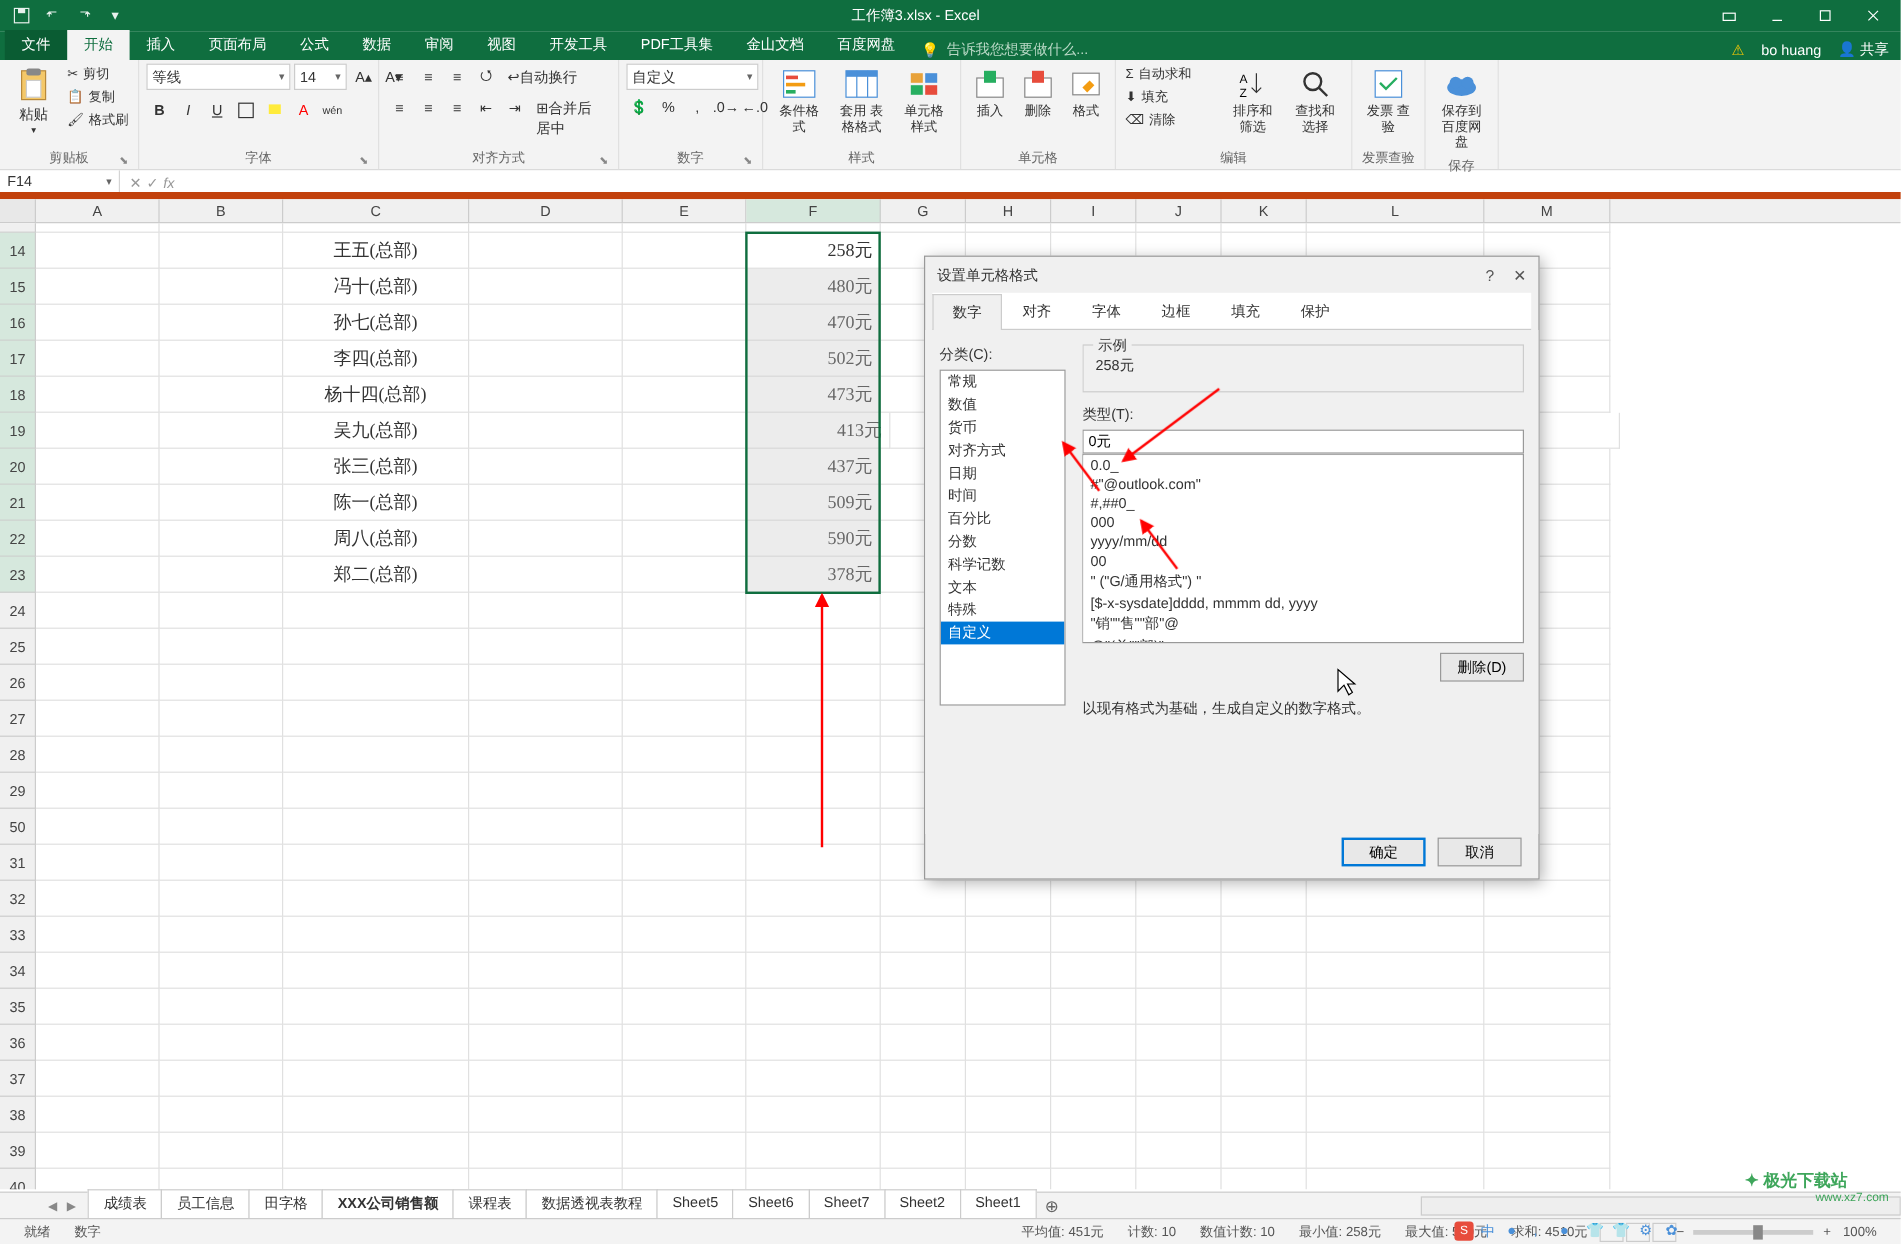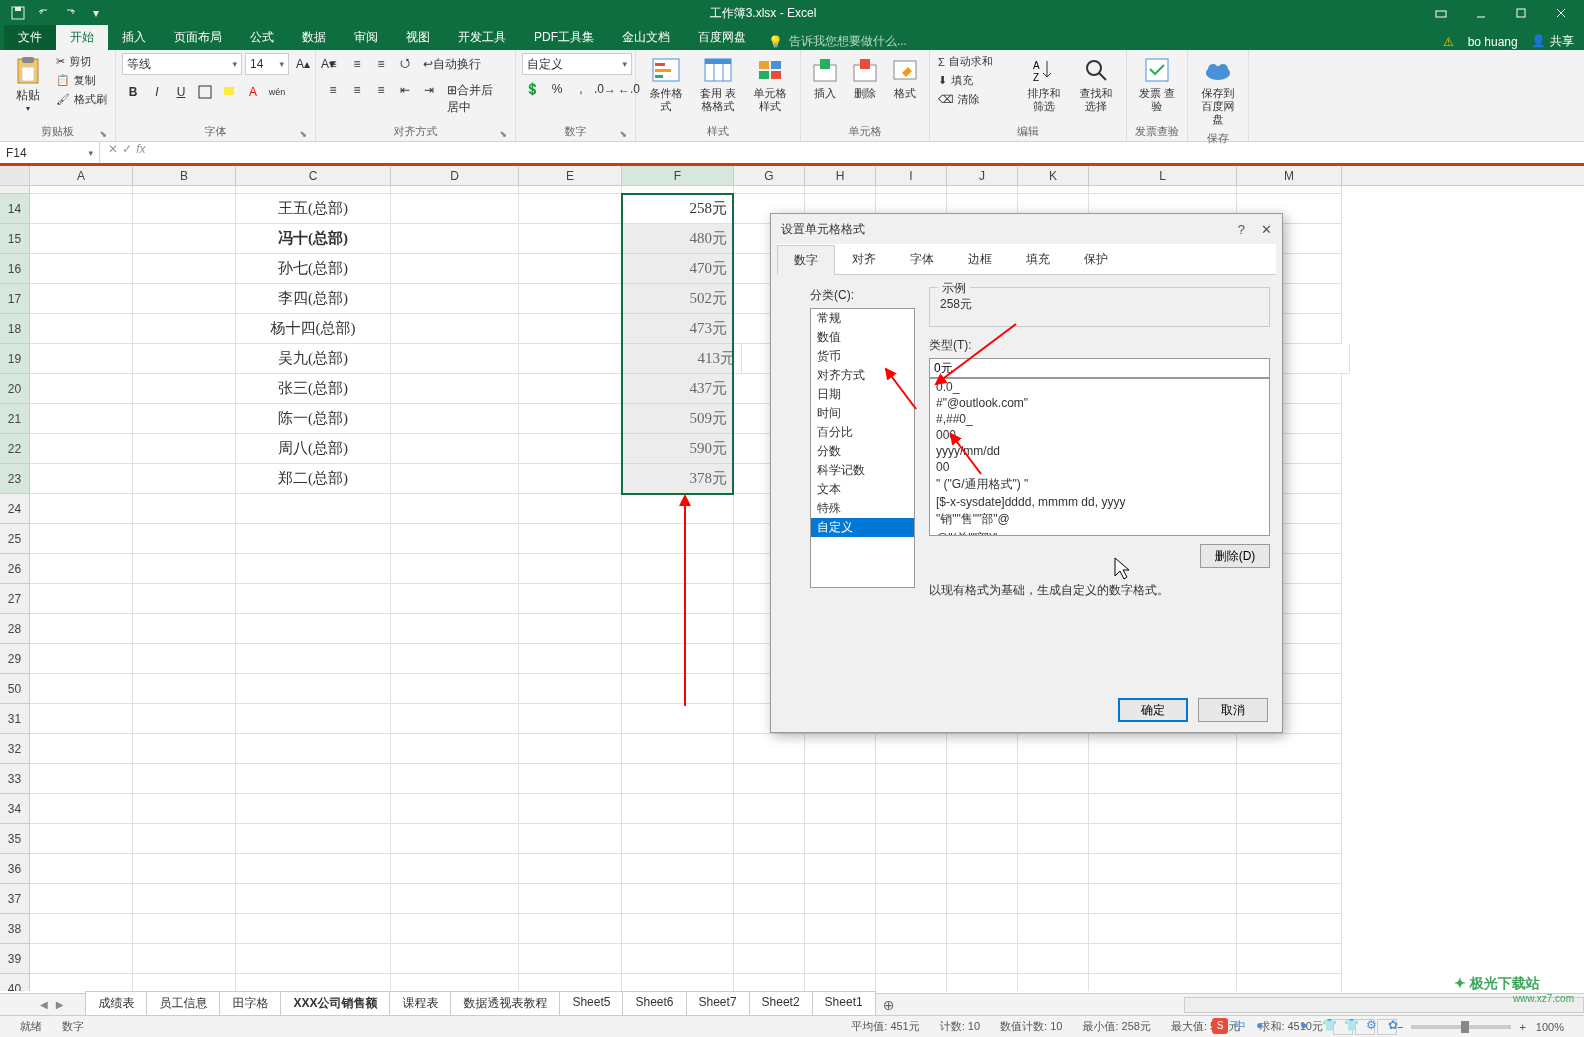--- a/index.html
+++ b/index.html
@@ -39,21 +39,21 @@
 .combo .arrow { margin-left: auto; font-size: 9px; color: #666; }
 .font-row { display: flex; gap: 3px; margin-bottom: 3px; }
 .btn-row { display: flex; gap: 2px; }
 .sbtn { width: 22px; height: 22px; display: flex; align-items: center; justify-content: center; border: 1px solid transparent; font-size: 12px; }
 
 .big-btn { display: flex; flex-direction: column; align-items: center; padding: 2px 4px; width: 48px; }
 .big-btn .icon { width: 30px; height: 30px; }
 .big-btn .label { font-size: 11px; text-align: center; line-height: 1.2; margin-top: 2px; }
 
 
-.formula-bar { height: 24px; background: #fff; border-bottom: 3px solid #c2410c; display: flex; align-items: flex-start; }
+.formula-bar { height: 24px; background: #fff; border-bottom: 6px solid #c2410c; display: flex; align-items: flex-end; }
 .name-box { width: 100px; border-right: 1px solid #d4d4d4; padding: 0 6px; height: 100%; display: flex; align-items: center; }
 .name-box .arrow { margin-left: auto; font-size: 9px; color: #666; }
 .fx-btns { display: flex; gap: 4px; padding: 0 8px; color: #999; }
 .formula-input { flex: 1; padding: 0 8px; }
 
 
 .grid-area { position: relative; height: 825px; overflow: hidden; }
 .col-headers { display: flex; height: 20px; background: #f0f0f0; border-bottom: 1px solid #ccc; }
 .corner { width: 30px; border-right: 1px solid #ccc; background: #e8e8e8; }
 .col-h { border-right: 1px solid #ccc; text-align: center; line-height: 20px; font-size: 12px; color: #444; }
@@ -514,21 +514,21 @@
           <div class="cell" style="width: 71px;"></div>
           <div class="cell" style="width: 71px;"></div>
           <div class="cell" style="width: 71px;"></div>
           <div class="cell" style="width: 71px;"></div>
           <div class="cell" style="width: 148px;"></div>
           <div class="cell" style="width: 105px;"></div>
         </div>
         <div class="cell-row">
           <div class="cell" style="width: 103px;"></div>
           <div class="cell" style="width: 103px;"></div>
-          <div class="cell center" style="width: 155px; font-weight: bold;">冯十(总部)</div>
+          <div class="cell center" style="width: 155px;">冯十(总部)</div>
           <div class="cell" style="width: 128px;"></div>
           <div class="cell" style="width: 103px;"></div>
           <div class="cell right" style="width: 112px;">480元</div>
           <div class="cell" style="width: 71px;"></div>
           <div class="cell" style="width: 71px;"></div>
           <div class="cell" style="width: 71px;"></div>
           <div class="cell" style="width: 71px;"></div>
           <div class="cell" style="width: 71px;"></div>
           <div class="cell" style="width: 148px;"></div>
           <div class="cell" style="width: 105px;"></div>
@@ -931,21 +931,21 @@
   </div>
   <div class="dlg-tabs" id="dlg-tabs">
       <div class="dtab active">数字</div>
       <div class="dtab">对齐</div>
       <div class="dtab">字体</div>
       <div class="dtab">边框</div>
       <div class="dtab">填充</div>
       <div class="dtab">保护</div>
     </div>
   <div class="dlg-body">
-    <div style="display:flex; gap:14px;margin-left:27px;">
+    <div style="display:flex; gap:14px;">
       <div style="width:105px;">
         <div class="category-label">分类(C):</div>
         <div class="listbox" id="category-list" style="height:280px;">
             <div class="item">常规</div>
             <div class="item">数值</div>
             <div class="item">货币</div>
             <div class="item">对齐方式</div>
             <div class="item">日期</div>
             <div class="item">时间</div>
             <div class="item">百分比</div>
@@ -1002,21 +1002,21 @@
   <svg class="arrow-ann" style="left:340px; top:340px;" width="20" height="30">
       <path d="M4 4 L4 22 L9 17 L13 25 L16 23 L12 16 L18 16 Z" fill="#fff" stroke="#000"></path>
     </svg>
 </div>
 
 <div class="sheet-tabs">
   <div class="sheet-nav">
       <span>◀</span>
       <span>▶</span>
     </div>
-  <div id="sheet-tabs-holder" style="display:flex;margin-left:12px;">
+  <div id="sheet-tabs-holder" style="display:flex;">
       <div class="sheet-tab">成绩表</div>
       <div class="sheet-tab">员工信息</div>
       <div class="sheet-tab">田字格</div>
       <div class="sheet-tab active" style="border-bottom: 3px solid rgb(119, 119, 119);">XXX公司销售额</div>
       <div class="sheet-tab" style="border-bottom: 3px solid rgb(232, 162, 58);">课程表</div>
       <div class="sheet-tab" style="border-bottom: 3px solid rgb(58, 158, 90);">数据透视表教程</div>
       <div class="sheet-tab">Sheet5</div>
       <div class="sheet-tab">Sheet6</div>
       <div class="sheet-tab">Sheet7</div>
       <div class="sheet-tab">Sheet2</div>

